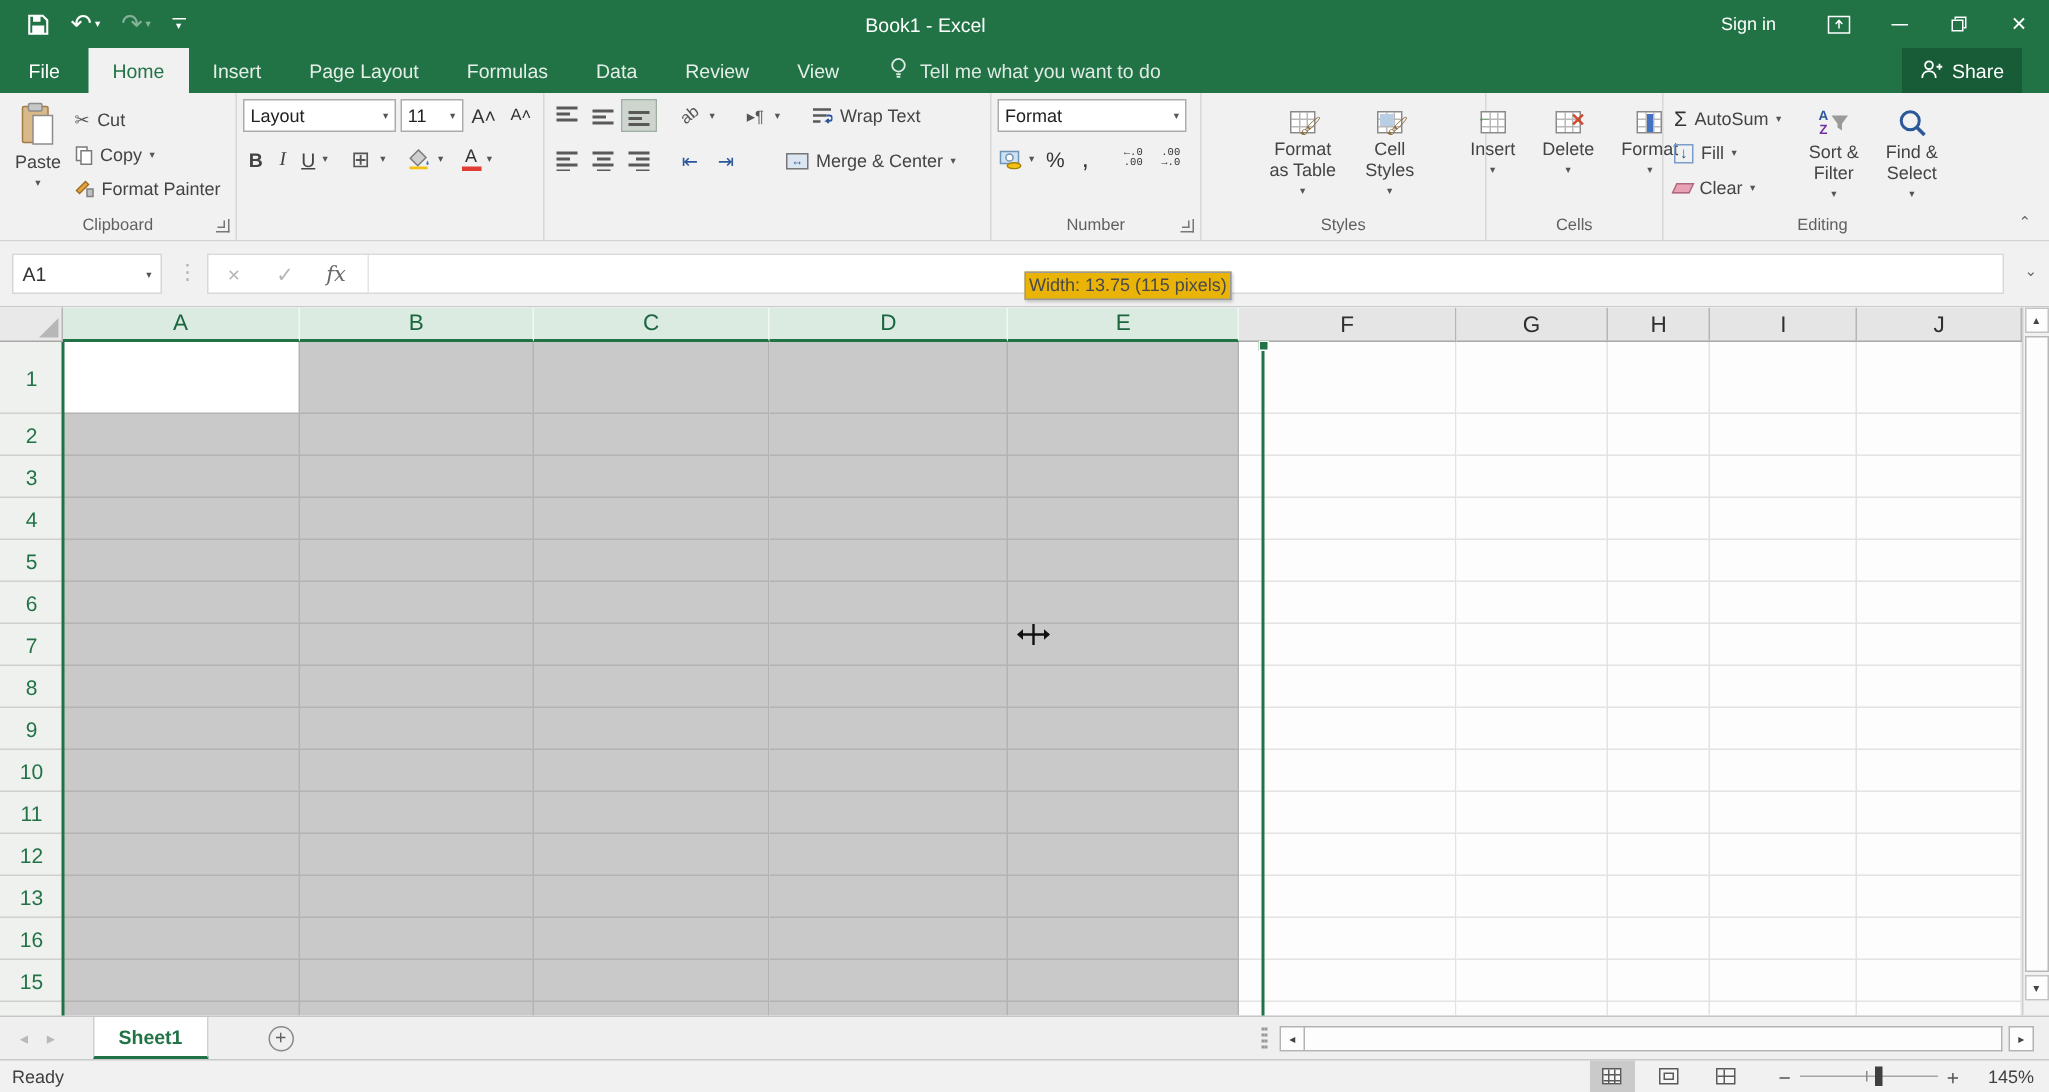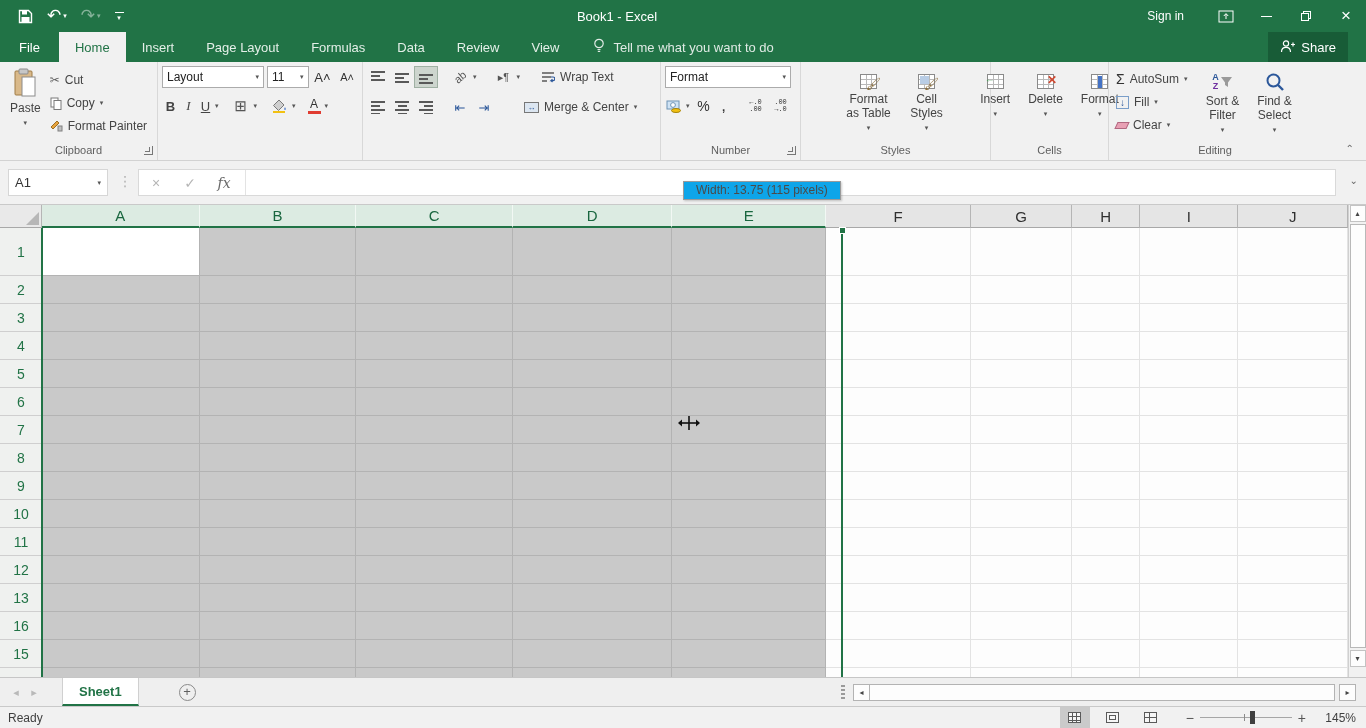--- a/index.html
+++ b/index.html
@@ -99,21 +99,21 @@
   .sel-border { position:absolute; background:#217346; z-index:5; }
   .sel-handle { position:absolute; left:839px; top:22px; width:7px; height:7px; background:#217346; border:1px solid #fff; z-index:6; }
 
   
   .vscroll { position:absolute; right:0; top:0; width:18px; height:472px; background:#f1f1f1; border-left:1px solid #d0d0d0; }
   .varrow { width:16px; height:17px; margin:0 auto; background:#fdfdfd; border:1px solid #c3c3c3; display:flex; align-items:center; justify-content:center; font-size:8px; color:#444; }
   .vthumb { width:16px; height:424px; margin:2px auto 0; background:#fdfdfd; border:1px solid #b8b8b8; }
   .varrow.bottom { margin-top:2px; }
 
   
-  .tooltip { position:absolute; left:683px; top:181px; background:#0ea5e9; border:1px solid #9a9a9a; font-size:12px; color:#4a4a4a; padding:1px 12px 2px; white-space:nowrap; z-index:20; box-shadow:1px 1px 2px rgba(0,0,0,.2); }
+  .tooltip { position:absolute; left:683px; top:181px; background:#eab308; border:1px solid #9a9a9a; font-size:12px; color:#4a4a4a; padding:1px 2px 2px; white-space:nowrap; z-index:20; box-shadow:1px 1px 2px rgba(0,0,0,.2); }
   .resize-cursor { position:absolute; left:677px; top:210px; z-index:21; }
 
   
   .sheetbar { position:absolute; left:0; top:677px; width:1366px; height:29px; background:#efefef; border-top:1px solid #c6c6c6; display:flex; align-items:center; }
   .nav-arr { font-size:11px; color:#b9b9b9; width:32px; text-align:center; }
   .sheettab { height:28px; background:#fff; border-right:1px solid #d0d0d0; border-left:1px solid #d0d0d0; border-bottom:2px solid #217346; display:flex; align-items:center; padding:0 16px; font-size:13px; font-weight:bold; color:#217346; margin-left:12px; }
   .addsheet { width:17px; height:17px; border:1px solid #8a8a8a; border-radius:50%; display:flex; align-items:center; justify-content:center; color:#5f5f5f; font-size:13px; margin-left:40px; line-height:0; }
   .hsplit { margin-left:auto; width:4px; height:14px; border-left:2px dotted #9a9a9a; border-right:2px dotted #9a9a9a; }
   .hscroll { display:flex; align-items:center; margin:0 10px 0 8px; }
   .harrow { width:17px; height:17px; background:#fdfdfd; border:1px solid #b3b3b3; display:flex; align-items:center; justify-content:center; font-size:8px; color:#444; }

